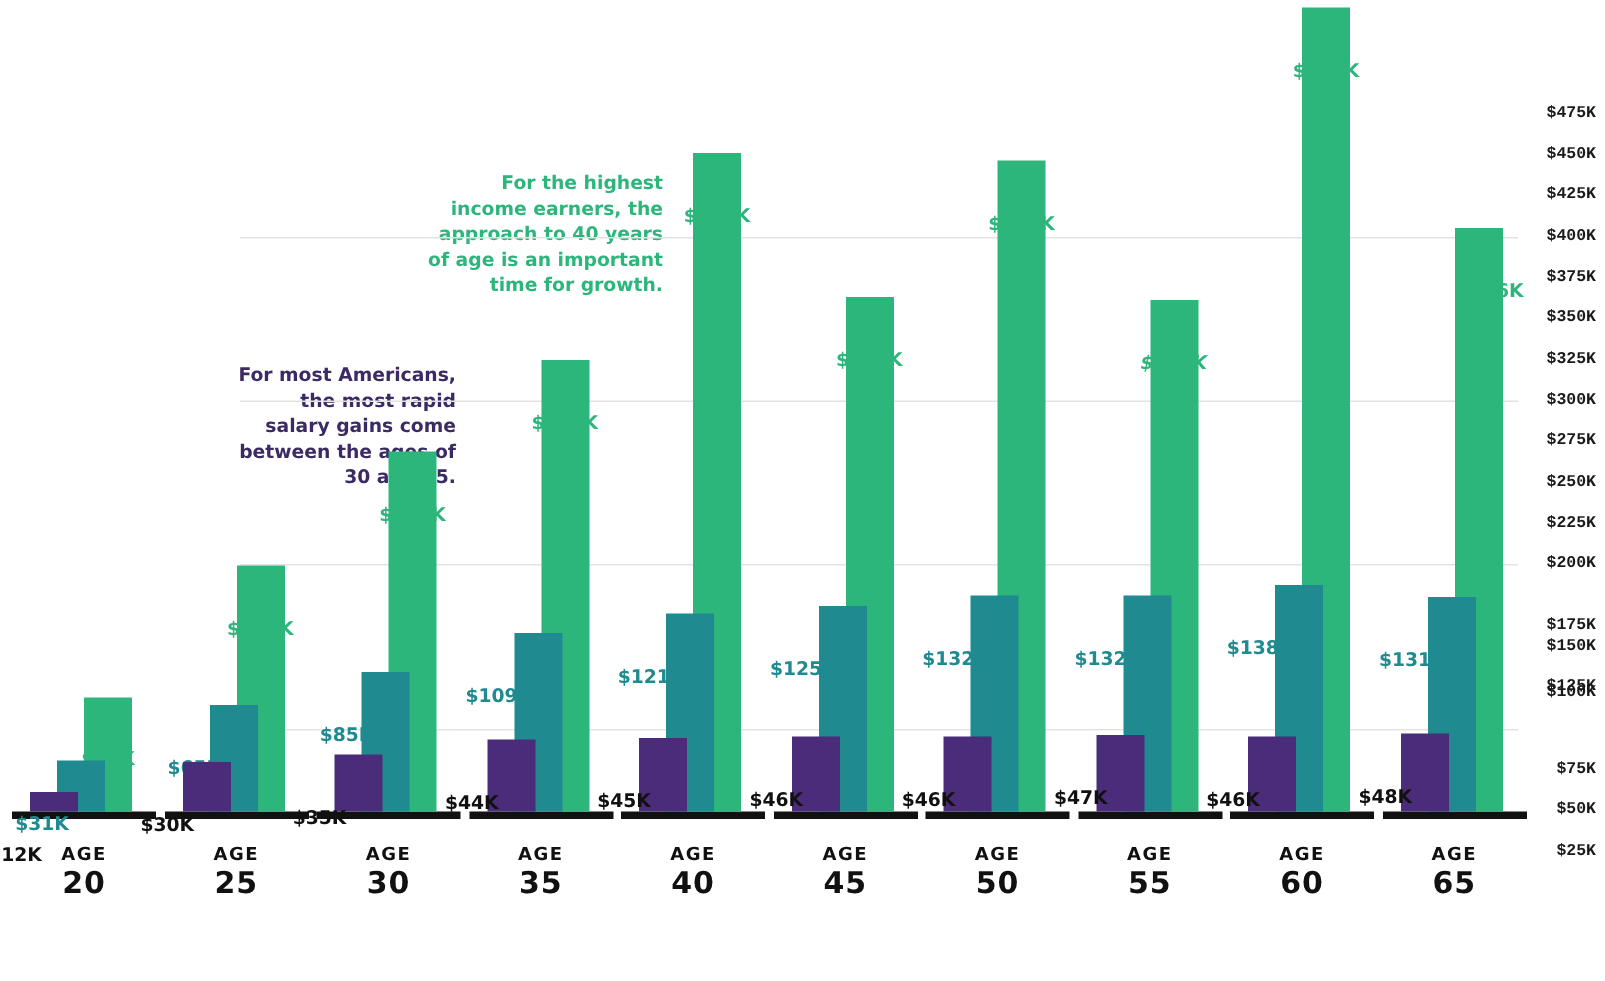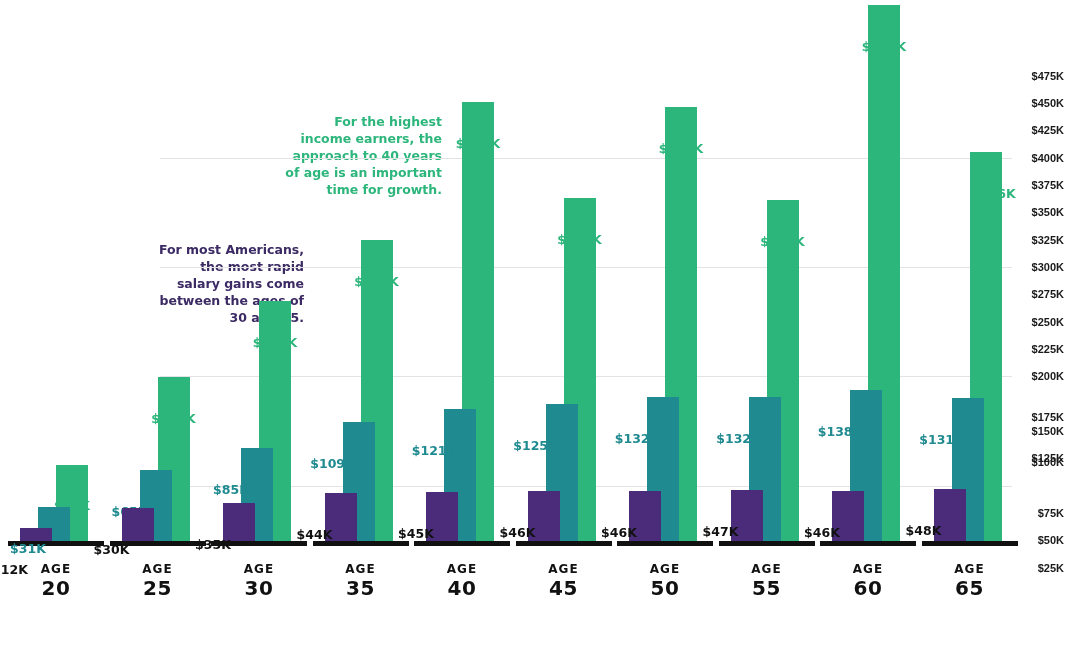--- a/index.html
+++ b/index.html
@@ -58,21 +58,21 @@
     position:absolute;left:160px;width:852px;height:1px;
     background:#e3e3e6;
   }
 
   
   .axis-label{
     position:absolute;right:6px;
     font-size:11px;font-weight:bold;color:#1a1a1a;
     white-space:nowrap;text-align:center;
     transform:translateY(-50%);
-    font-family:Liberation Sans, sans-serif;
+    font-family:Liberation Mono, monospace;
   }
 
   
   .group{position:absolute;bottom:0;}
   .baseline{
     position:absolute;left:0;bottom:54px;height:5px;background:#111111;
   }
   .bar{position:absolute;bottom:59px;}
   .bar-green{background:#2DB67C;}
   .bar-teal{background:#1F8A8F;}
@@ -221,21 +221,21 @@
         <div class="bar bar-purple" style="left: 12px; width: 32px; height: 50.278px;"></div>
         <div class="vlabel vl-black" style="left: 2px; top: 524.722px; transform: translateX(-50%);">$46K</div>
         <div class="cat">
           <div class="cat-age">AGE</div>
           <div class="cat-num">50</div>
         </div>
       </div>
       <div class="group" style="left: 718.5px; width: 96px; height: 600px;">
         <div class="baseline" style="width: 96px;"></div>
         <div class="bar bar-green" style="left: 48px; width: 32px; height: 341.016px;"></div>
-        <div class="vlabel vl-green" style="left: 64px; top: 233.984px;">$312K</div>
+        <div class="vlabel vl-green" style="left: 64px; top: 233.984px; font-style: italic;">$312K</div>
         <div class="bar bar-teal" style="left: 30px; width: 32px; height: 144.276px;"></div>
         <div class="vlabel vl-teal" style="left: 20px; top: 430.724px; transform: translateX(-50%);">$132K</div>
         <div class="bar bar-purple" style="left: 12px; width: 32px; height: 51.371px;"></div>
         <div class="vlabel vl-black" style="left: 2px; top: 523.629px; transform: translateX(-50%);">$47K</div>
         <div class="cat">
           <div class="cat-age">AGE</div>
           <div class="cat-num">55</div>
         </div>
       </div>
       <div class="group" style="left: 820px; width: 96px; height: 600px;">

